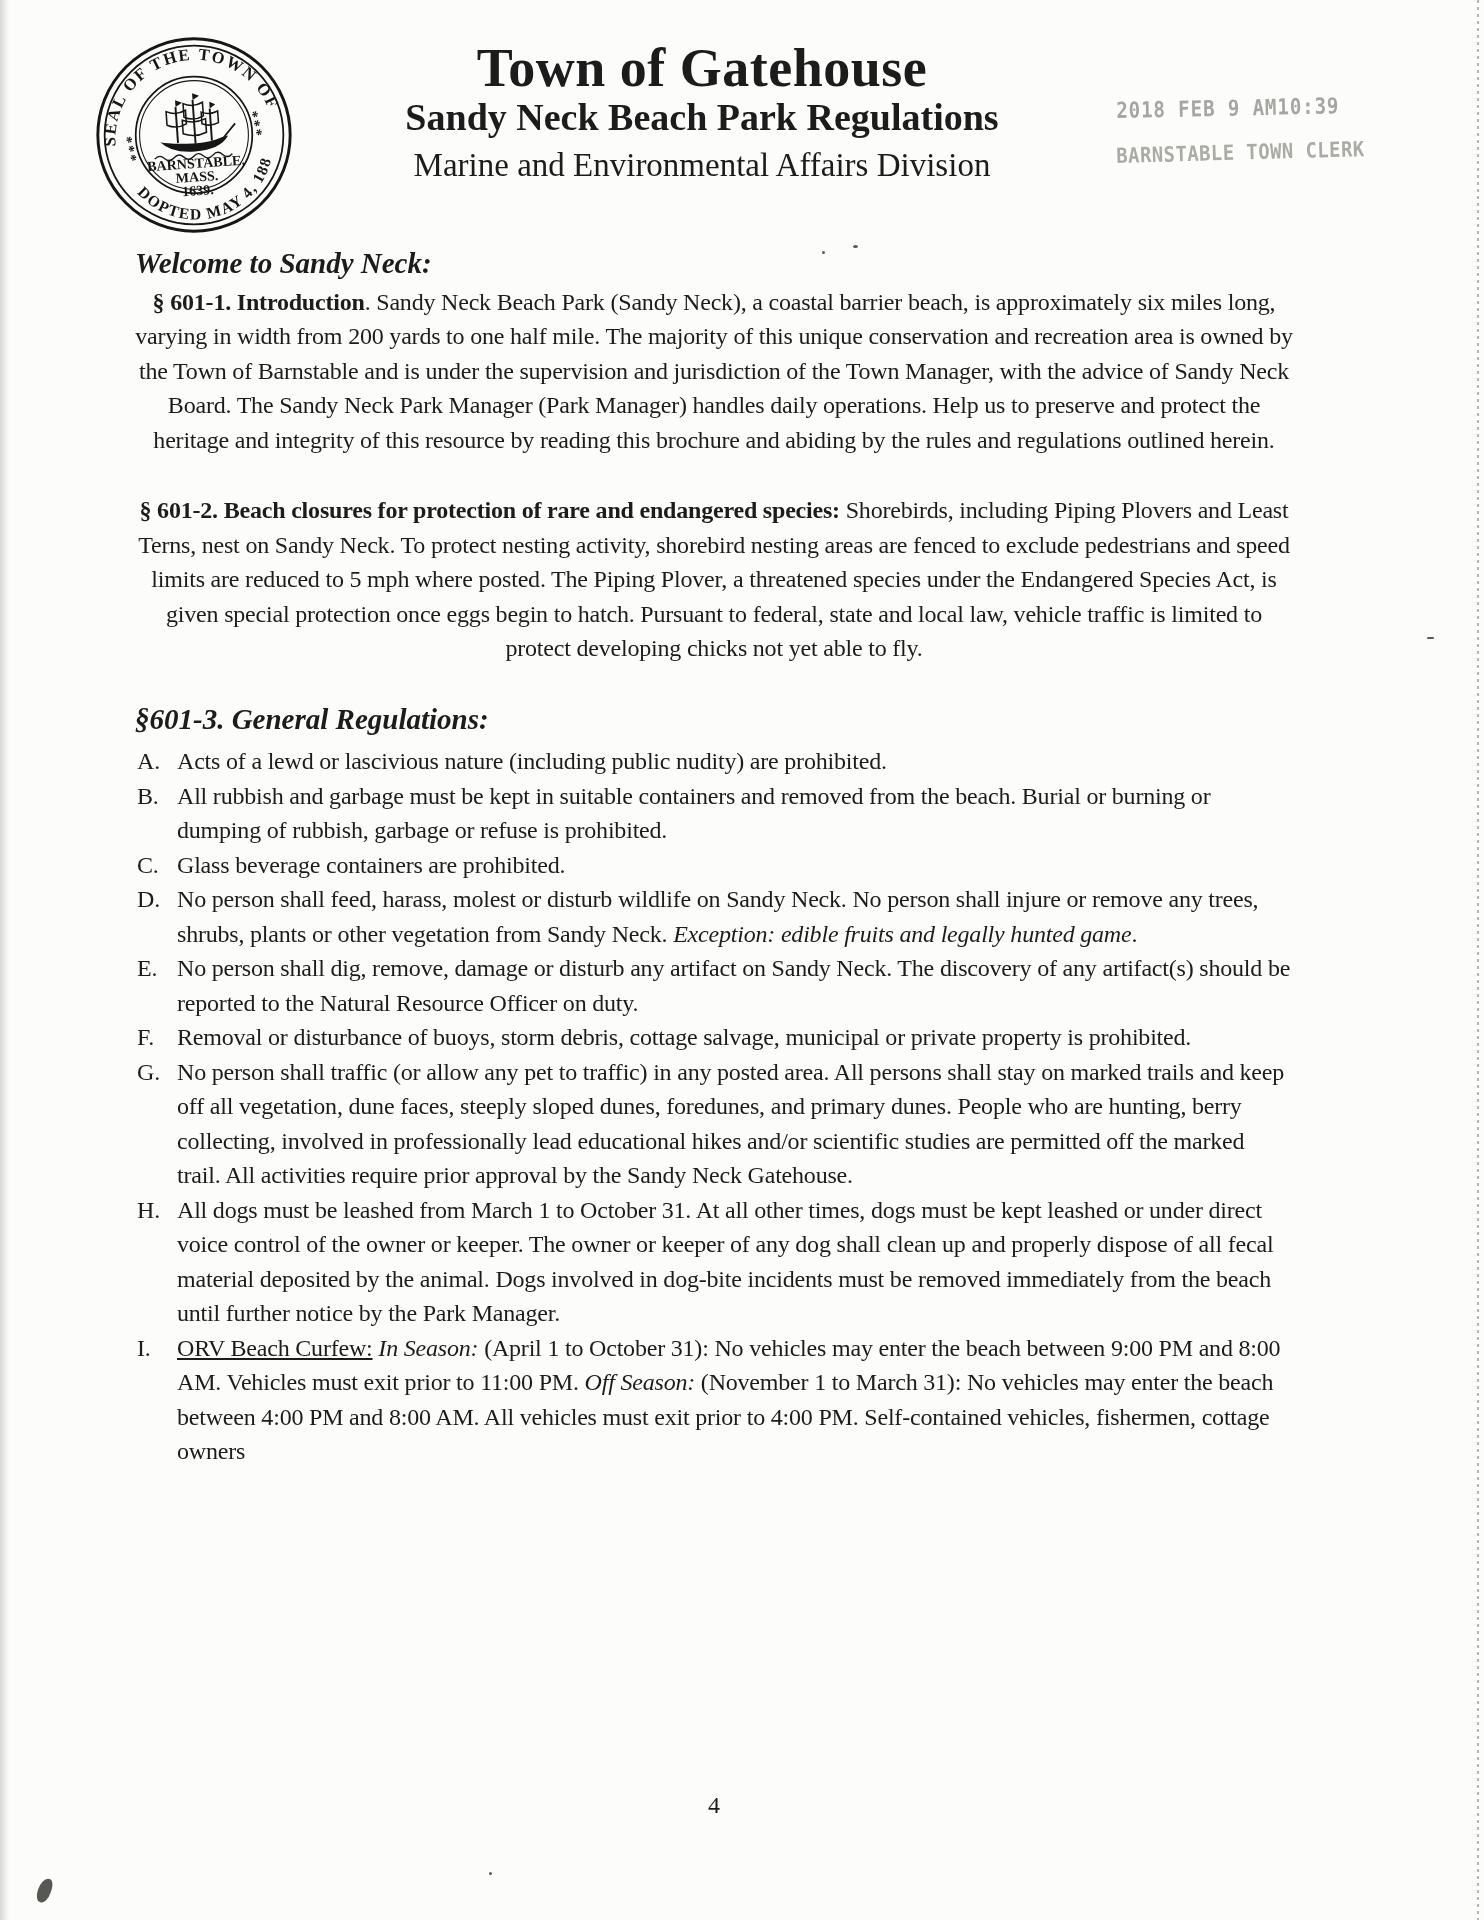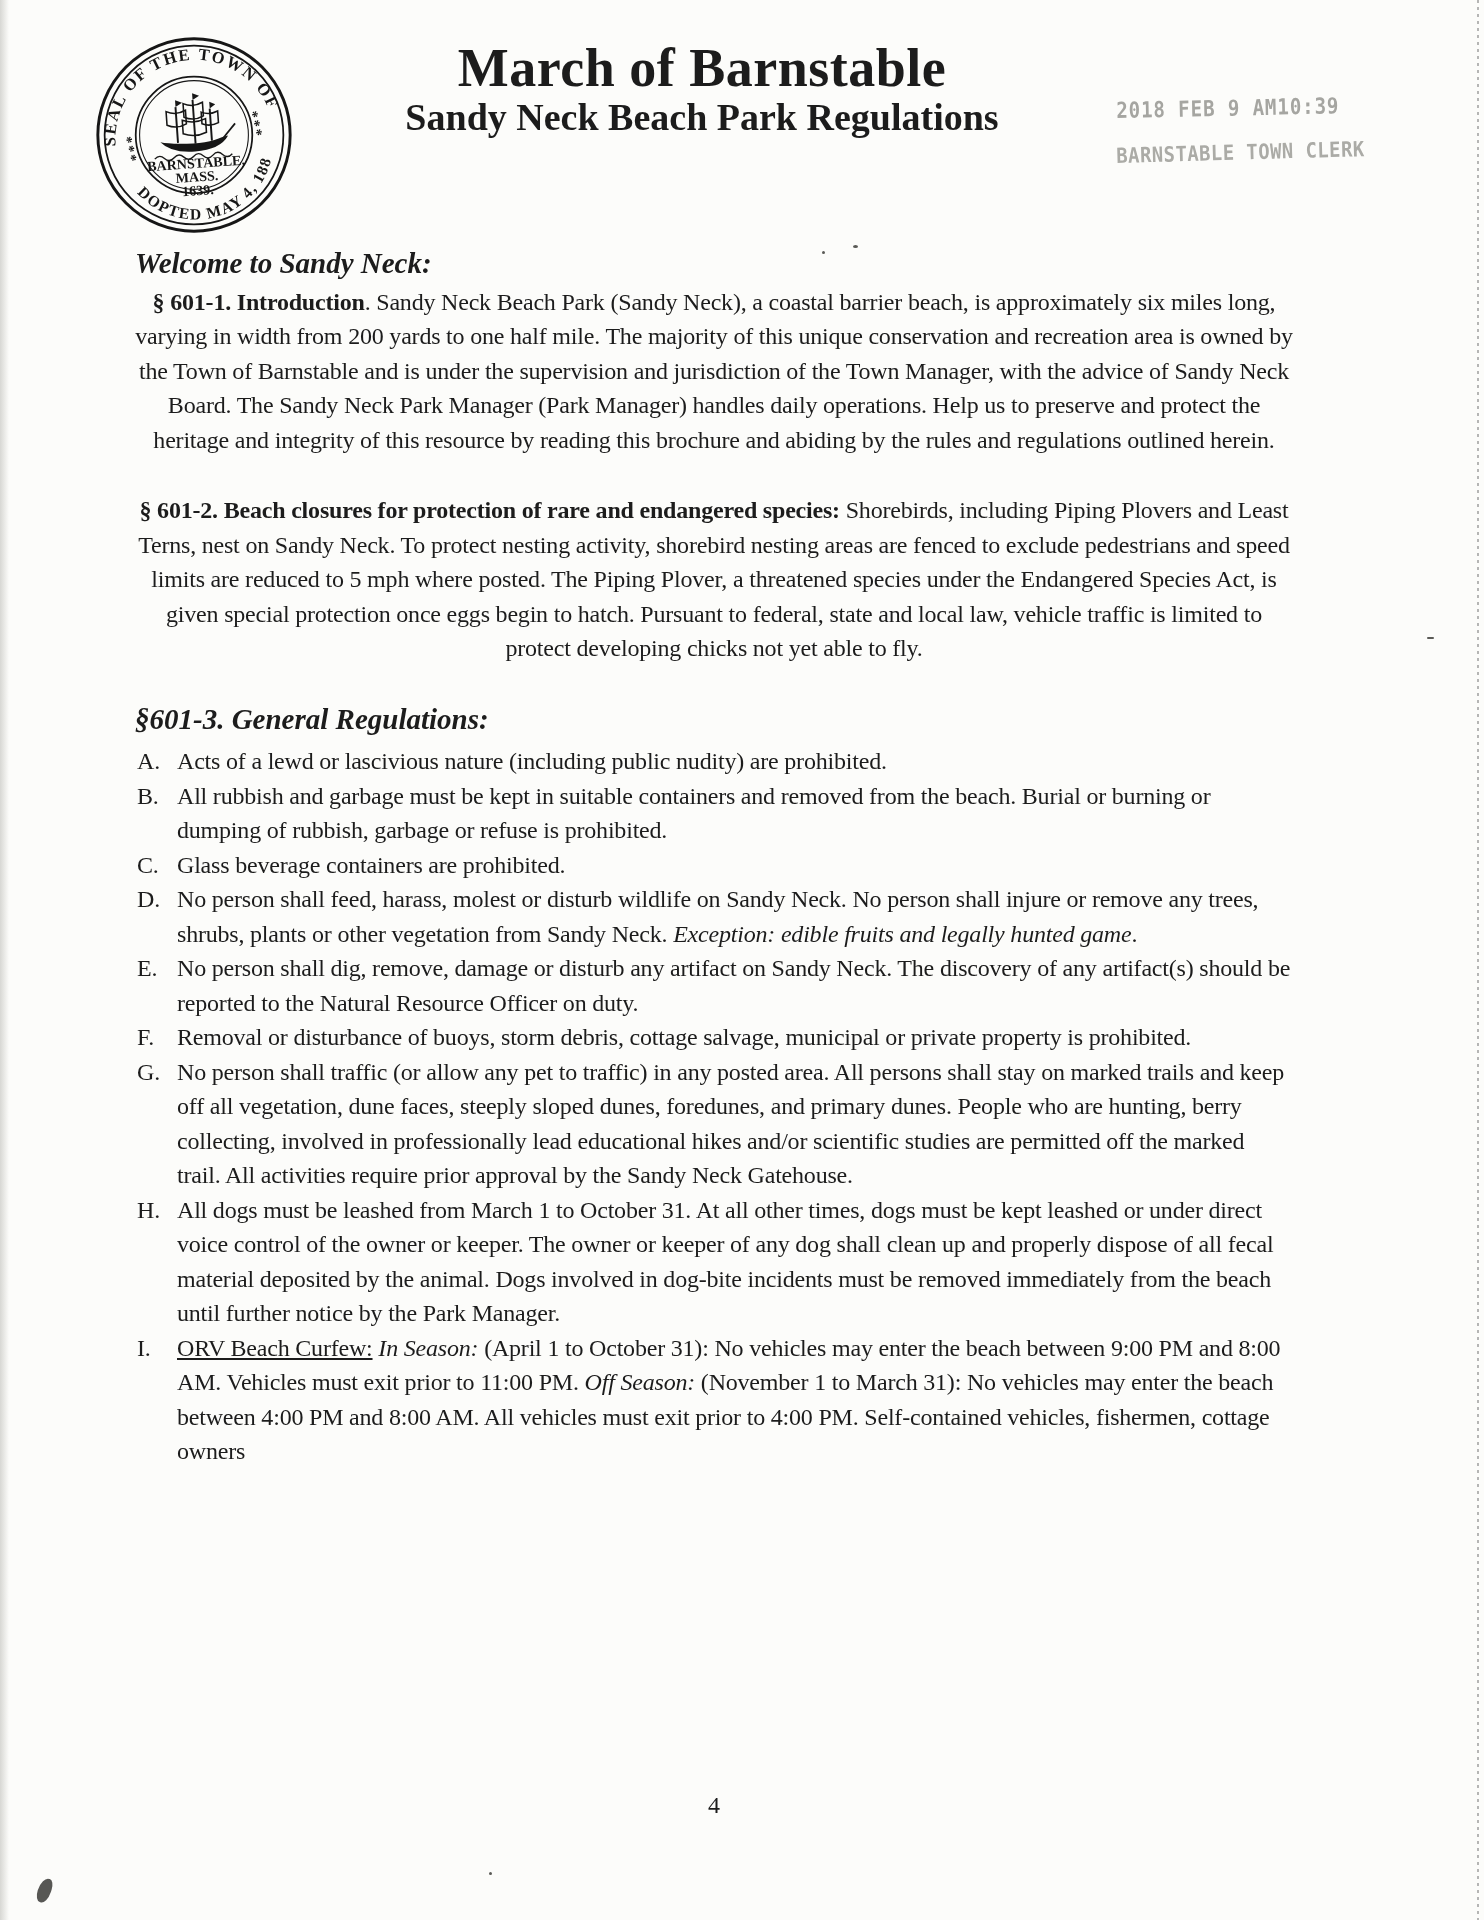--- a/index.html
+++ b/index.html
@@ -90,22 +90,23 @@
       </g>
       <g fill="#161616" text-anchor="middle">
         <text y="34" font-size="14.5" font-weight="bold">BARNSTABLE,</text>
         <text y="48" font-size="14.5" font-weight="bold">MASS.</text>
         <text y="62" font-size="14.5" font-weight="bold">1639.</text>
       </g>
     </g>
   </svg>
 
   <div class="title-block">
-    <h1 class="doc-title">March of Barnstable</h1>
+    <h1 class="doc-title">Town of Gatehouse</h1>
     <h2 class="doc-subtitle">Sandy Neck Beach Park Regulations</h2>
+    <h3 class="doc-division">Marine and Environmental Affairs Division</h3>
   </div>
 
   <div class="stamp">
     <div class="stamp-line1">2018 FEB 9 AM10:39</div>
     <div class="stamp-line2">BARNSTABLE TOWN CLERK</div>
   </div>
 
   <div class="content">
     <div class="center-heading">Welcome to Sandy Neck:</div>
 

